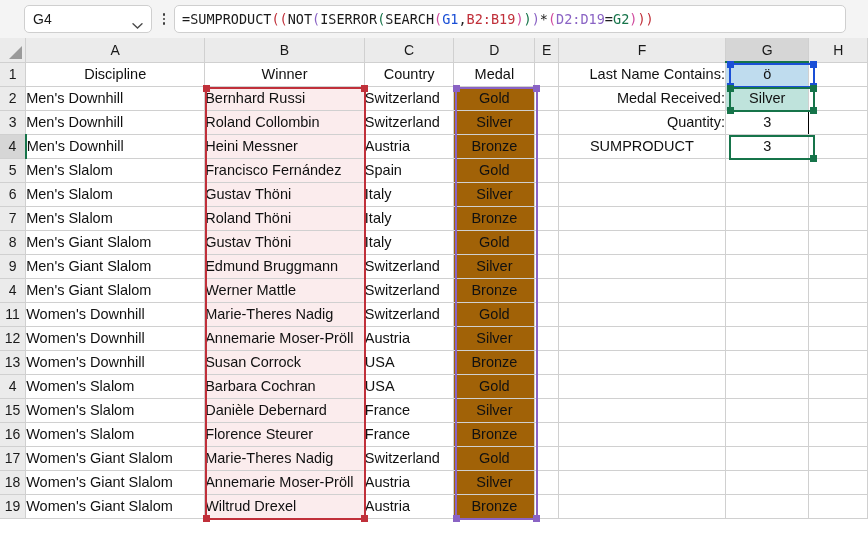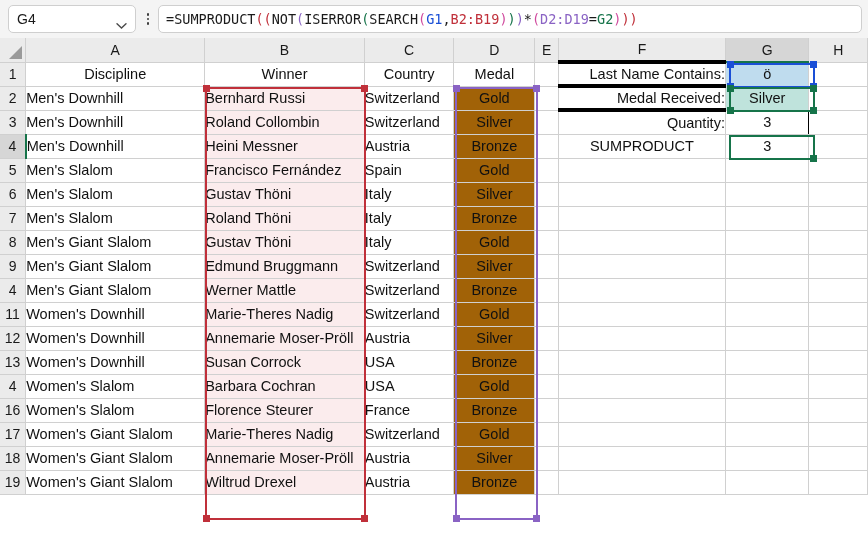--- a/index.html
+++ b/index.html
@@ -11,21 +11,21 @@
     font-family: "Liberation Sans", sans-serif;
     -webkit-font-smoothing: antialiased;
   }
 
   
   #formula-bar {
     position: absolute; left: 0; top: 0;
     width: 868px; height: 38px;
     background: #f4f4f4;
     display: flex; align-items: center;
-    padding: 0 4px;
+    padding: 0 20px;
     gap: 0px;
   }
   #name-box {
     width: 128px; height: 28px;
     background: #ffffff;
     border: 1px solid #cfcfcf;
     border-radius: 5px;
     display: flex; align-items: center;
     padding: 0 8px;
     margin-left: 4px;
@@ -187,21 +187,21 @@
   .hp         { background: #8a63c4; }
 
   
   .sel-cursor { border: 2px solid #16744a; }
 
   
   .fill-blue  { background: #bfdcee; }
   .fill-teal  { background: #bfe3dc; }
 
   
-  .fbox { border-top: 4px solid #000000; border-left: 1px solid #000; border-right: 1px solid #000; }
+  .fbox { border-top: 1px solid #000000; border-left: 1px solid #000; border-right: 1px solid #000; }
   .fbox-last { border-bottom: 1px solid #000; }
 </style>
 </head>
 <body>
 
 <div id="formula-bar">
 
   <div id="name-box">
     <span class="nb-text">G4</span>
     <span class="nb-chev">
@@ -400,20 +400,31 @@
           <td class="cell c-left">Women's Slalom</td>
           <td class="cell c-left fill-red">Barbara Cochran</td>
           <td class="cell c-left">USA</td>
           <td class="cell c-center fill-purple">Gold</td>
           <td class="cell "></td>
           <td class="cell "></td>
           <td class="cell "></td>
           <td class="cell "></td>
         </tr>
         <tr>
+          <td class="rowhead">15</td>
+          <td class="cell c-left">Women's Slalom</td>
+          <td class="cell c-left fill-red">Danièle Debernard</td>
+          <td class="cell c-left">France</td>
+          <td class="cell c-center fill-purple">Silver</td>
+          <td class="cell "></td>
+          <td class="cell "></td>
+          <td class="cell "></td>
+          <td class="cell "></td>
+        </tr>
+        <tr>
           <td class="rowhead">16</td>
           <td class="cell c-left">Women's Slalom</td>
           <td class="cell c-left fill-red">Florence Steurer</td>
           <td class="cell c-left">France</td>
           <td class="cell c-center fill-purple">Bronze</td>
           <td class="cell "></td>
           <td class="cell "></td>
           <td class="cell "></td>
           <td class="cell "></td>
         </tr>

